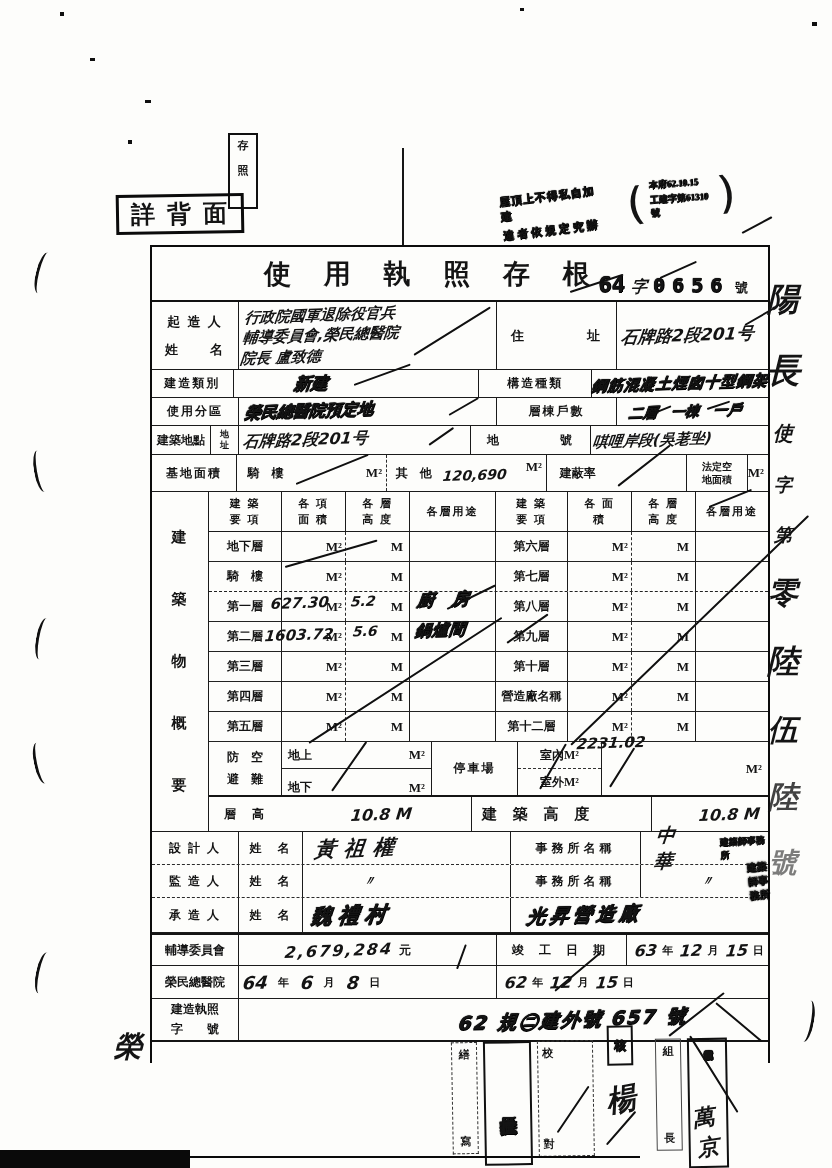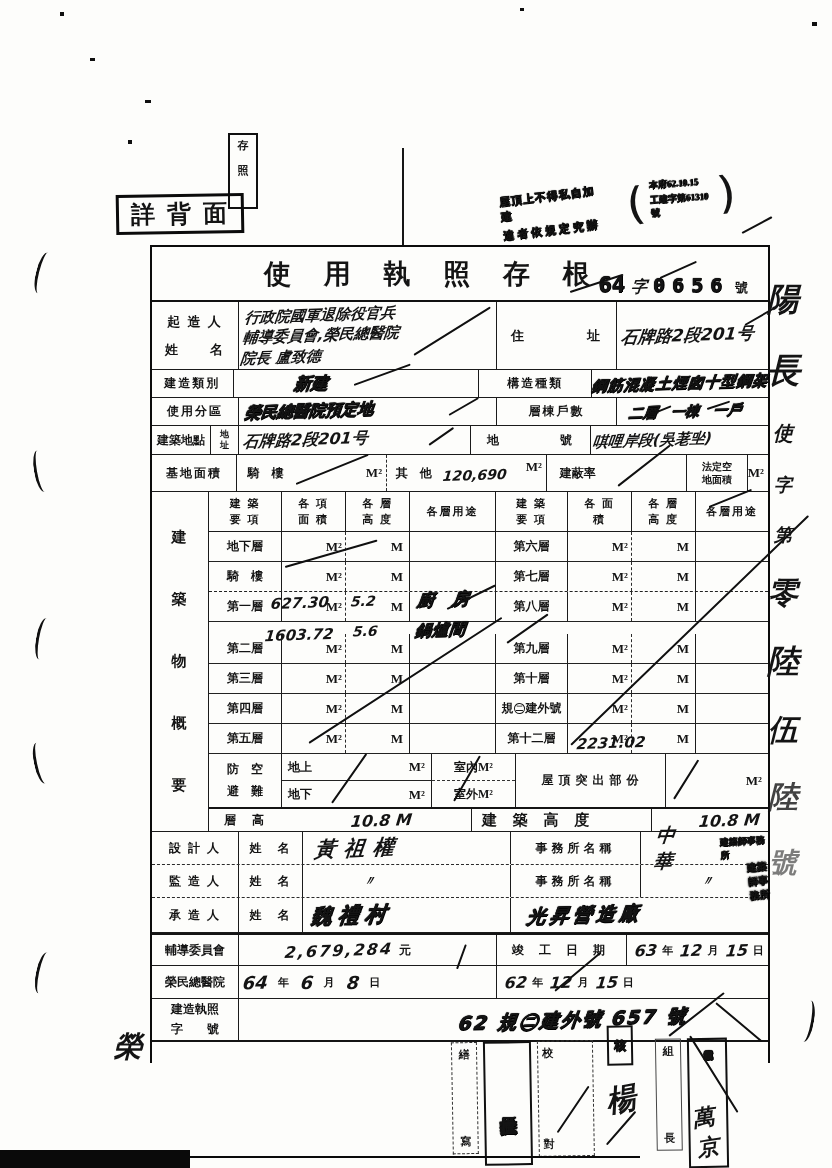--- a/index.html
+++ b/index.html
@@ -305,21 +305,21 @@
                 <span class="lbl" style="font-size:12px;letter-spacing:0">第八層</span>
               </div>
               <div class="cell bl" style="width: 64px;">
                 <span class="unit" style="margin-left:auto;padding-right:3px">M²</span>
               </div>
               <div class="cell bld" style="width: 64px;">
                 <span class="unit" style="margin-left:auto;padding-right:6px">M</span>
               </div>
               <div class="cell bl" style="flex: 1 1 0%;"></div>
             </div>
-            <div style="display: flex; height: 30px; border-bottom: 1px solid rgb(34, 34, 34); margin-top: 12px;">
+            <div style="display: flex; height: 30px; border-bottom: 1px solid rgb(34, 34, 34);">
               <div class="cell cen" style="width: 72px;">
                 <span class="lbl" style="font-size:12px;letter-spacing:0">第二層</span>
               </div>
               <div class="cell bl" style="width: 64px;">
                 <span class="unit" style="margin-left:auto;padding-right:3px">M²</span>
               </div>
               <div class="cell bld" style="width: 64px;">
                 <span class="unit" style="margin-left:auto;padding-right:6px">M</span>
               </div>
               <div class="cell bl" style="width: 86px;"></div>
@@ -361,21 +361,21 @@
                 <span class="lbl" style="font-size:12px;letter-spacing:0">第四層</span>
               </div>
               <div class="cell bl" style="width: 64px;">
                 <span class="unit" style="margin-left:auto;padding-right:3px">M²</span>
               </div>
               <div class="cell bld" style="width: 64px;">
                 <span class="unit" style="margin-left:auto;padding-right:6px">M</span>
               </div>
               <div class="cell bl" style="width: 86px;"></div>
               <div class="cell bl cen" style="width: 72px;">
-                <span class="lbl" style="font-size:12px;letter-spacing:0">規㊁建外號</span>
+                <span class="lbl" style="font-size:12px;letter-spacing:0">營造廠名稱</span>
               </div>
               <div class="cell bl" style="width: 64px;">
                 <span class="unit" style="margin-left:auto;padding-right:3px">M²</span>
               </div>
               <div class="cell bld" style="width: 64px;">
                 <span class="unit" style="margin-left:auto;padding-right:6px">M</span>
               </div>
               <div class="cell bl" style="flex: 1 1 0%;"></div>
             </div>
             <div style="display: flex; height: 30px; border-bottom: 1px solid rgb(34, 34, 34);">
@@ -420,38 +420,38 @@
         <div style="display:flex;height:55px;border-bottom:2px solid #141414">
           <div class="cell cen" style="width:72px;flex-direction:column;justify-content:space-around;padding:5px 0">
             <span class="lbl" style="font-size:12px;letter-spacing:0">防　空</span>
             <span class="lbl" style="font-size:12px;letter-spacing:0">避　難</span>
           </div>
           <div class="bl" style="width:150px;position:relative">
             <div style="display:flex;justify-content:space-between;align-items:center;height:27px;padding:0 6px;border-bottom:1px solid #222">
               <span class="u-sm">地上</span>
               <span class="unit">M²</span>
             </div>
-            <div style="display:flex;justify-content:space-between;align-items:center;height:27px;padding:0 6px">
+            <div style="display:flex;justify-content:space-between;align-items:flex-end;height:27px;padding:0 6px">
               <span class="u-sm">地下</span>
               <span class="unit">M²</span>
             </div>
             <div class="sl" style="left:50px;top:48px;width:60px;transform:rotate(-55deg)"></div>
           </div>
+          <div class="cell bl cen" style="width:86px">
+              <span class="lbl" style="font-size:12px">停車場</span>
+            </div>
           <div class="bl" style="width:84px;position:relative">
             <div class="cen" style="display:flex;align-items:center;justify-content:center;height:27px;border-bottom:1px dashed #333">
               <span class="u-sm">室內M²</span>
             </div>
             <div class="cen" style="display:flex;align-items:center;justify-content:center;height:27px">
               <span class="u-sm">室外M²</span>
             </div>
             <div class="sl" style="left:22px;top:46px;width:52px;transform:rotate(-60deg)"></div>
           </div>
-          <div class="cell bl cen" style="width:150px">
-              <span class="lbl" style="font-size:12px;letter-spacing:1px">屋 頂 突 出 部 份</span>
-            </div>
           <div class="cell bl" style="flex:1;justify-content:flex-end;padding-right:6px">
             <span class="unit">M²</span>
             <div class="sl" style="left:8px;top:44px;width:46px;transform:rotate(-58deg)"></div>
           </div>
         </div>
 
         <div style="display:flex;flex:1">
           <div class="cell cen" style="width:72px">
               <span class="lbl" style="font-size:12px">層　高</span>
             </div>

